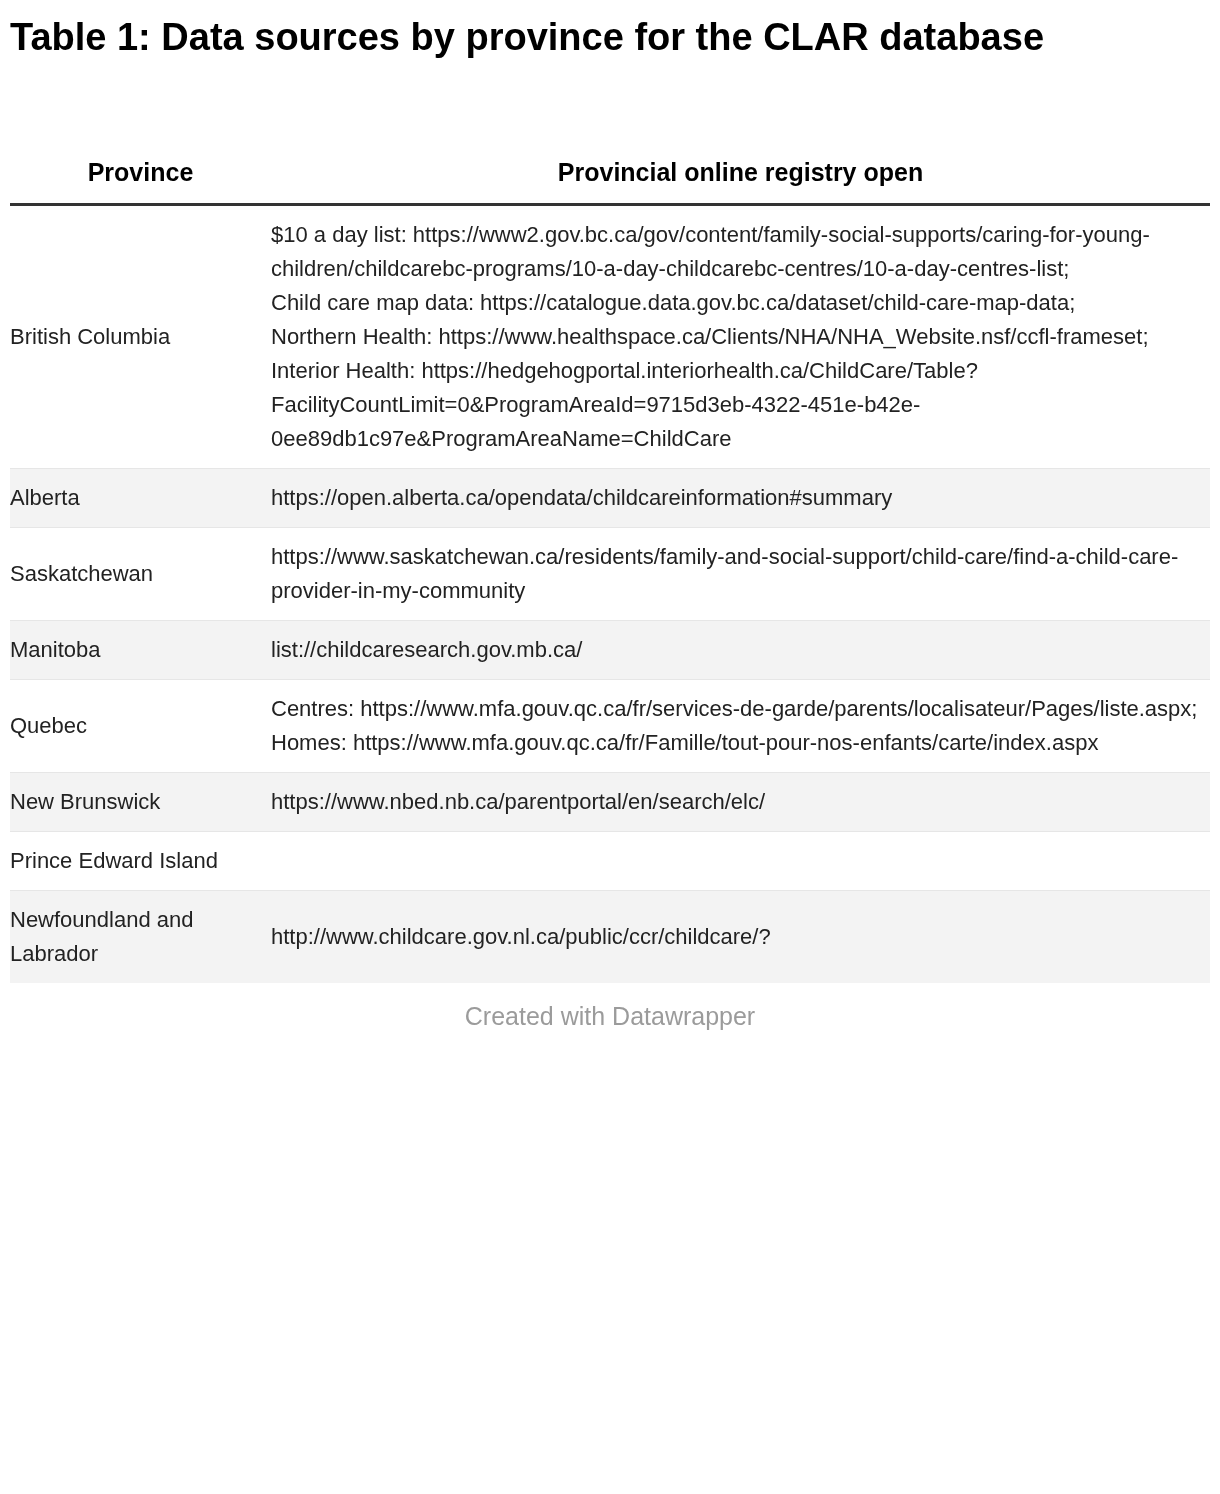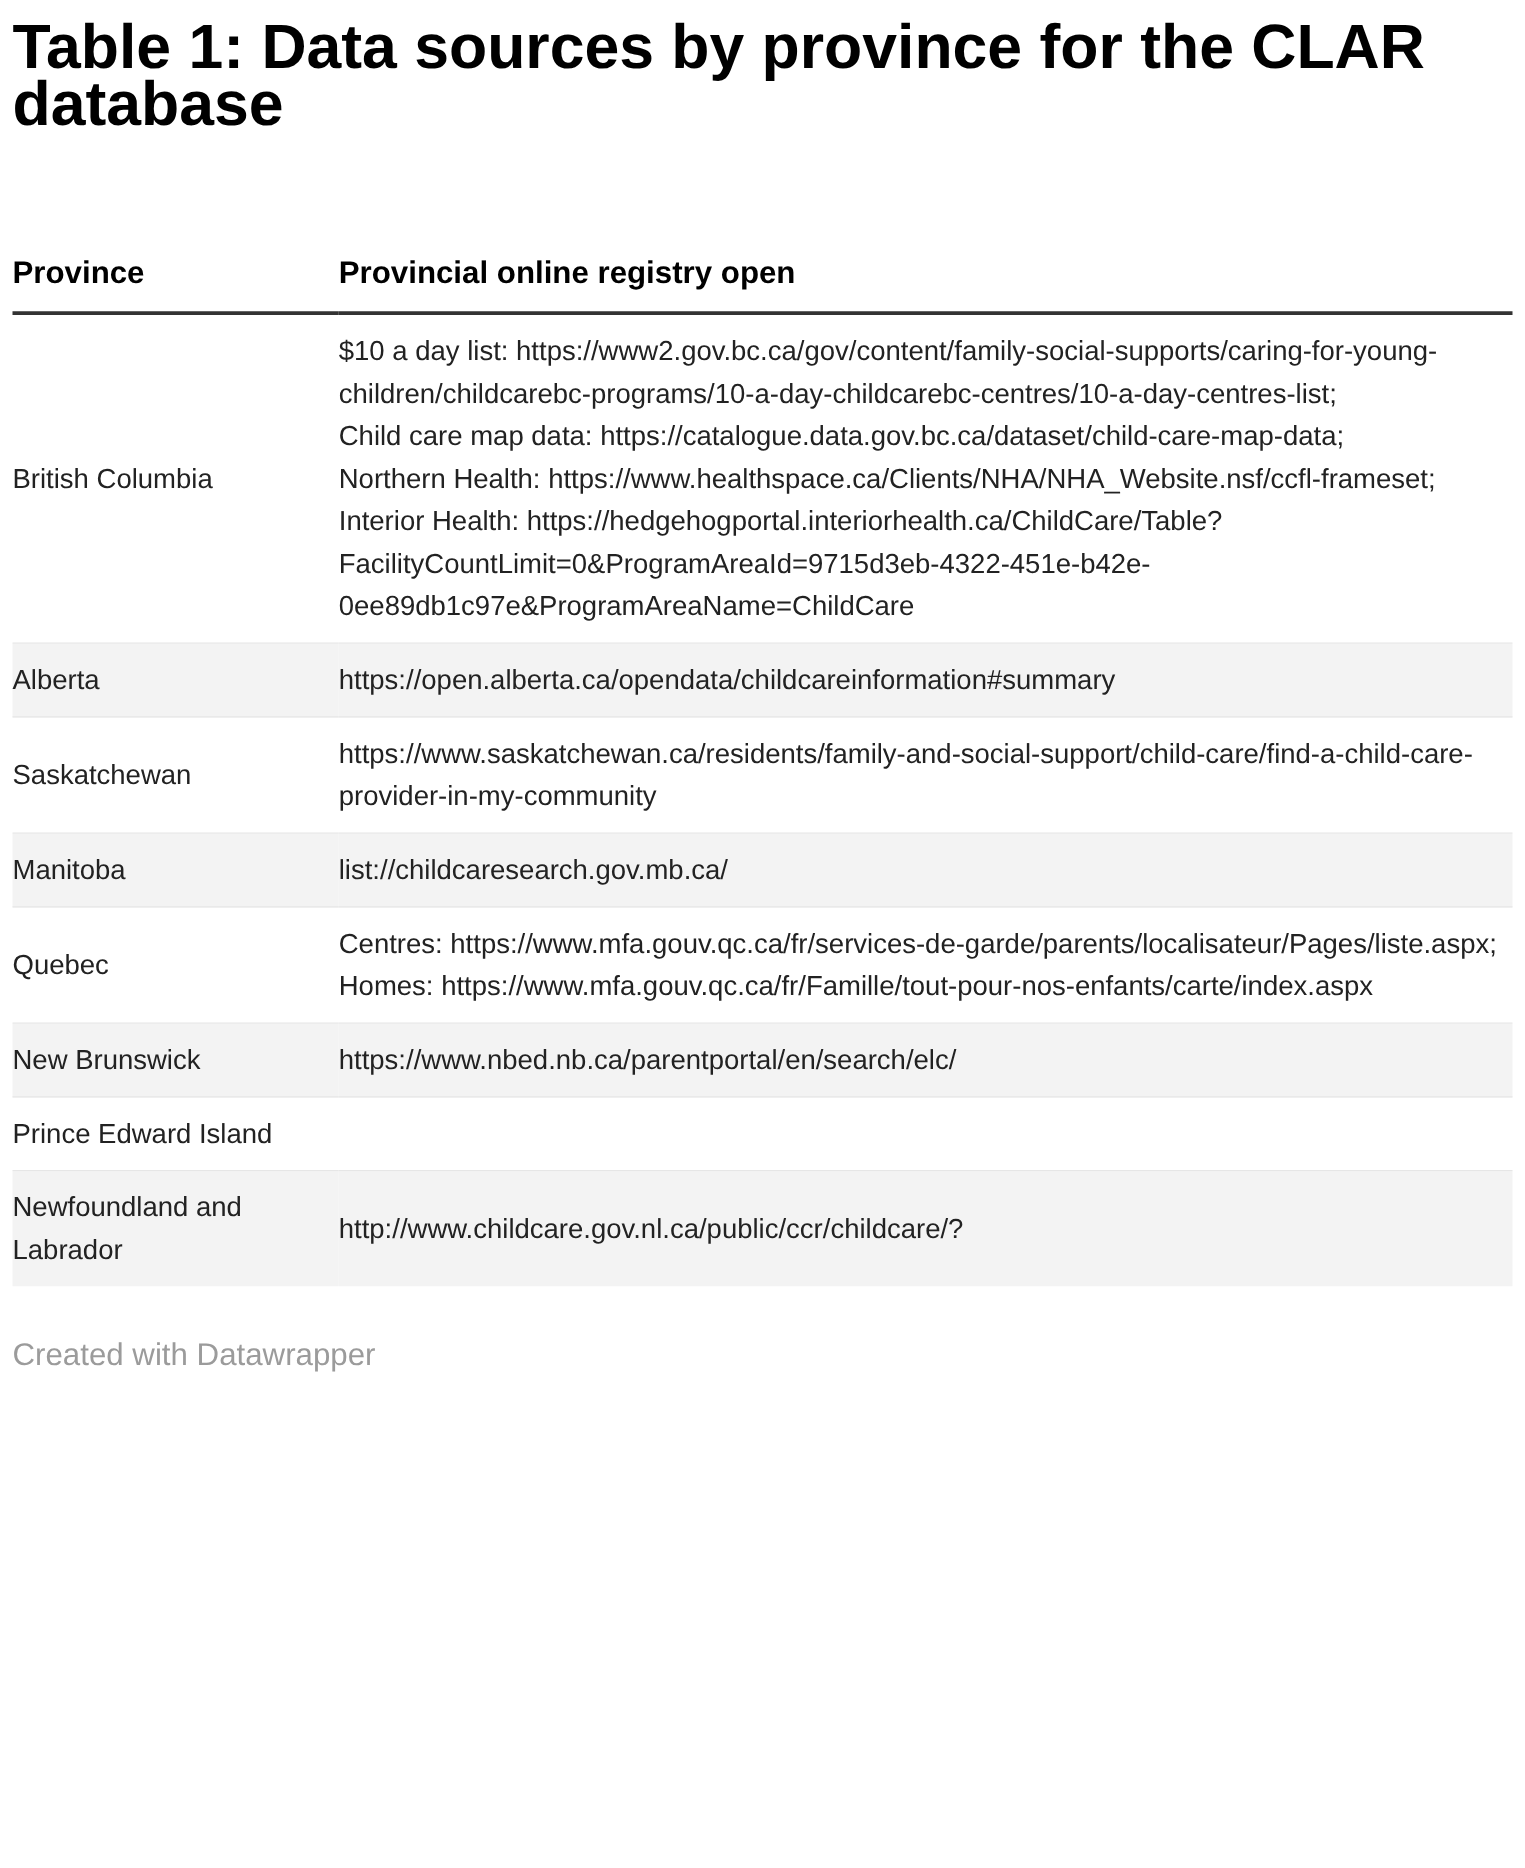--- a/index.html
+++ b/index.html
@@ -8,33 +8,33 @@
     background: var(--background, #ffffff);
   }
   body {
     width: 1220px;
     box-sizing: border-box;
     padding: 14px 10px 15px 10px;
     font-family: "Liberation Sans", "DejaVu Sans", sans-serif;
     color: var(--text, #222222);
   }
   .chart-title {
-    font-size: 50px;
+    font-size: 38px;
     line-height: 46px;
     font-weight: 700;
     margin: 0;
     color: var(--title, #000000);
   }
   table.data-table {
     border-collapse: collapse;
     table-layout: fixed;
     width: 1200px;
   }
   table.data-table th {
-    text-align: left;
+    text-align: center;
     vertical-align: bottom;
     font-size: 25px;
     line-height: 30px;
     font-weight: 700;
     color: var(--title, #000000);
     padding: 97px 0 16px 0;
     border-bottom: 3px solid var(--header_rule, #333333);
   }
   th.col-province {
     width: 261px;
@@ -64,21 +64,22 @@
     padding-right: 69px;
     margin-left: 21px;
   }
   td.cell-link {
     padding-right: 101px;
     white-space: pre-line;
     overflow-wrap: break-word;
     word-wrap: break-word;
   }
   .credit {
-    margin-top: 40px;
+    margin-top: 18px;
+    text-align: center;
   }
   .credit a {
     font-size: 25px;
     line-height: 30px;
     color: var(--credit, #9b9b9b);
     text-decoration: none;
     cursor: pointer;
   }
 </style>
 </head>

